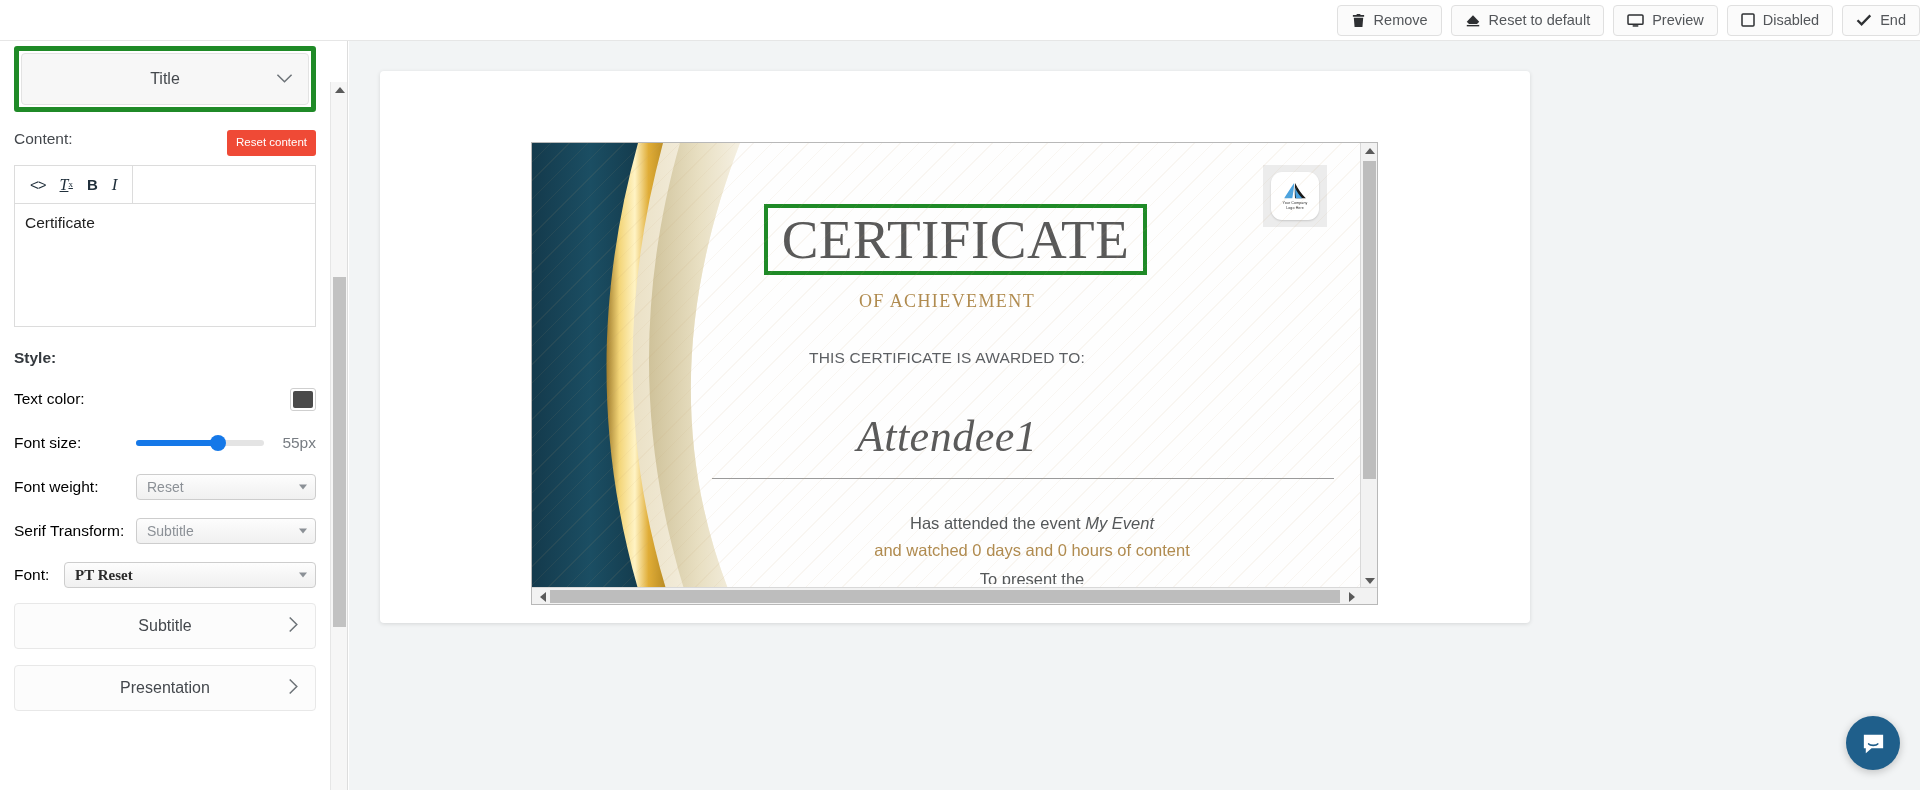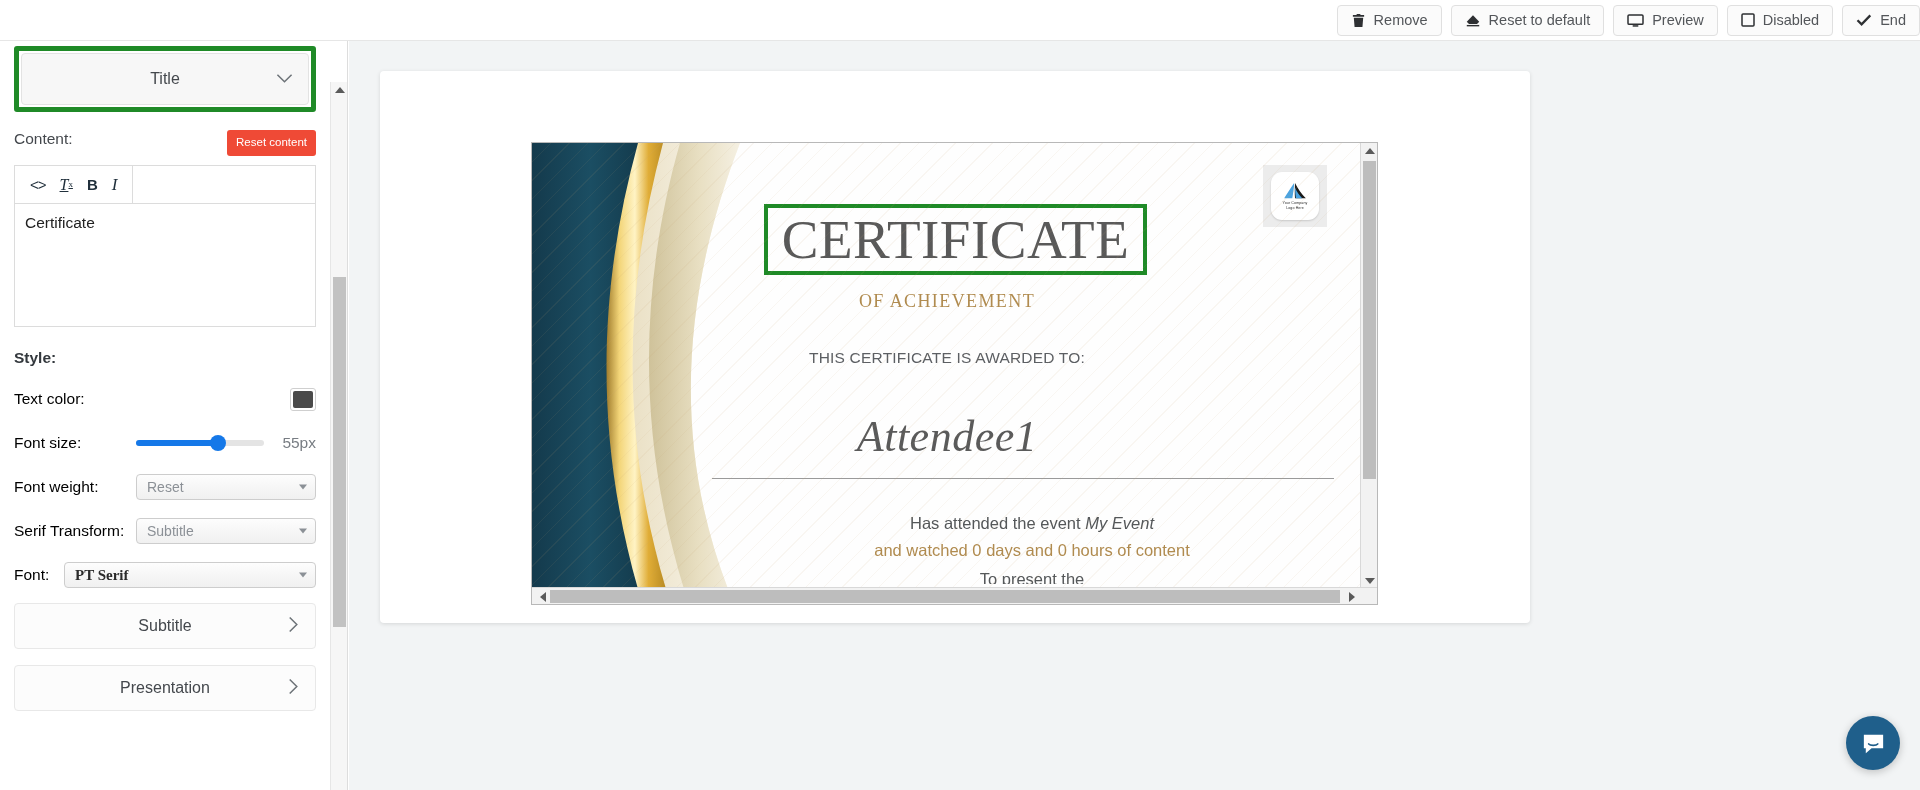--- a/index.html
+++ b/index.html
@@ -423,21 +423,21 @@
       <span class="flabel">Serif Transform:</span>
       <span class="sel" style="flex:1">
         <span>Subtitle</span>
         <span class="caret"></span>
       </span>
     </div>
 
     <div class="frow">
       <span class="flabel w60">Font:</span>
       <span class="sel serif" style="flex:1">
-        <span>PT Serif</span>
+        <span>PT Reset</span>
         <span class="caret"></span>
       </span>
     </div>
 
 
     <div class="sec-btn">
       <span>Subtitle</span>
       <span class="chev-r">
         <svg width="11" height="17" viewBox="0 0 11 18">
             <path fill="none" stroke="currentColor" stroke-width="1.6" d="M1.5 1.5 9 9 1.5 16.5"></path>

